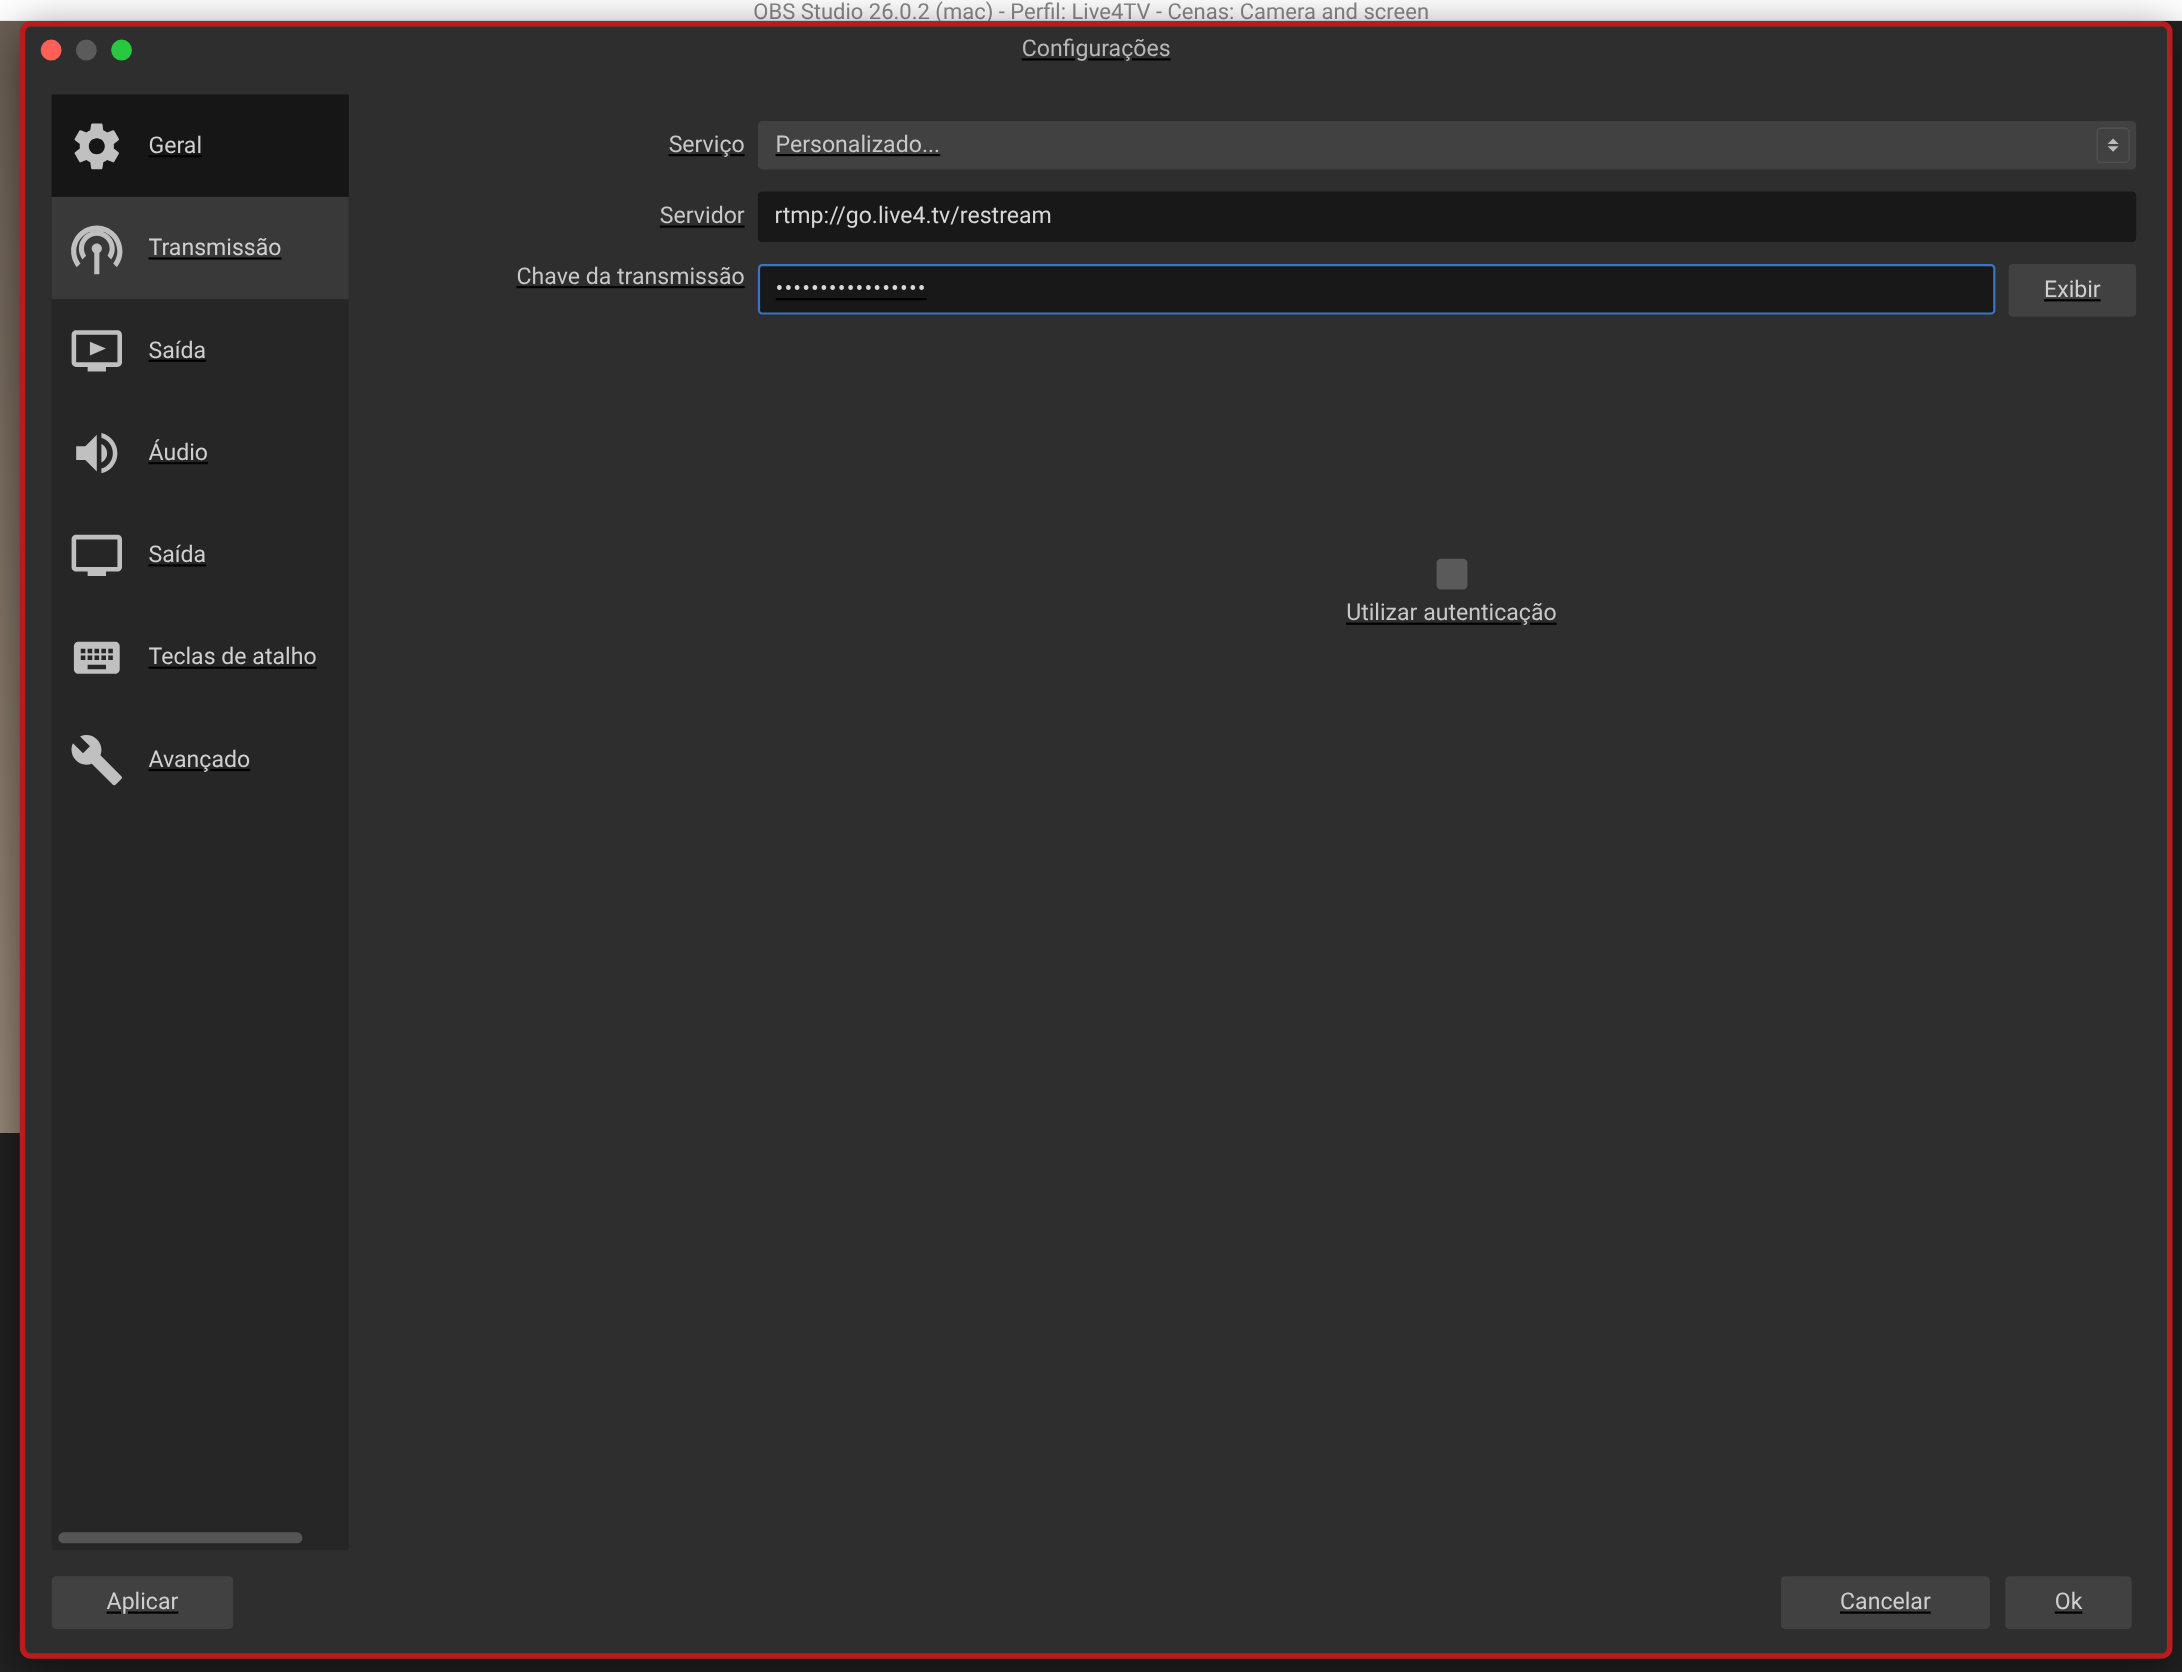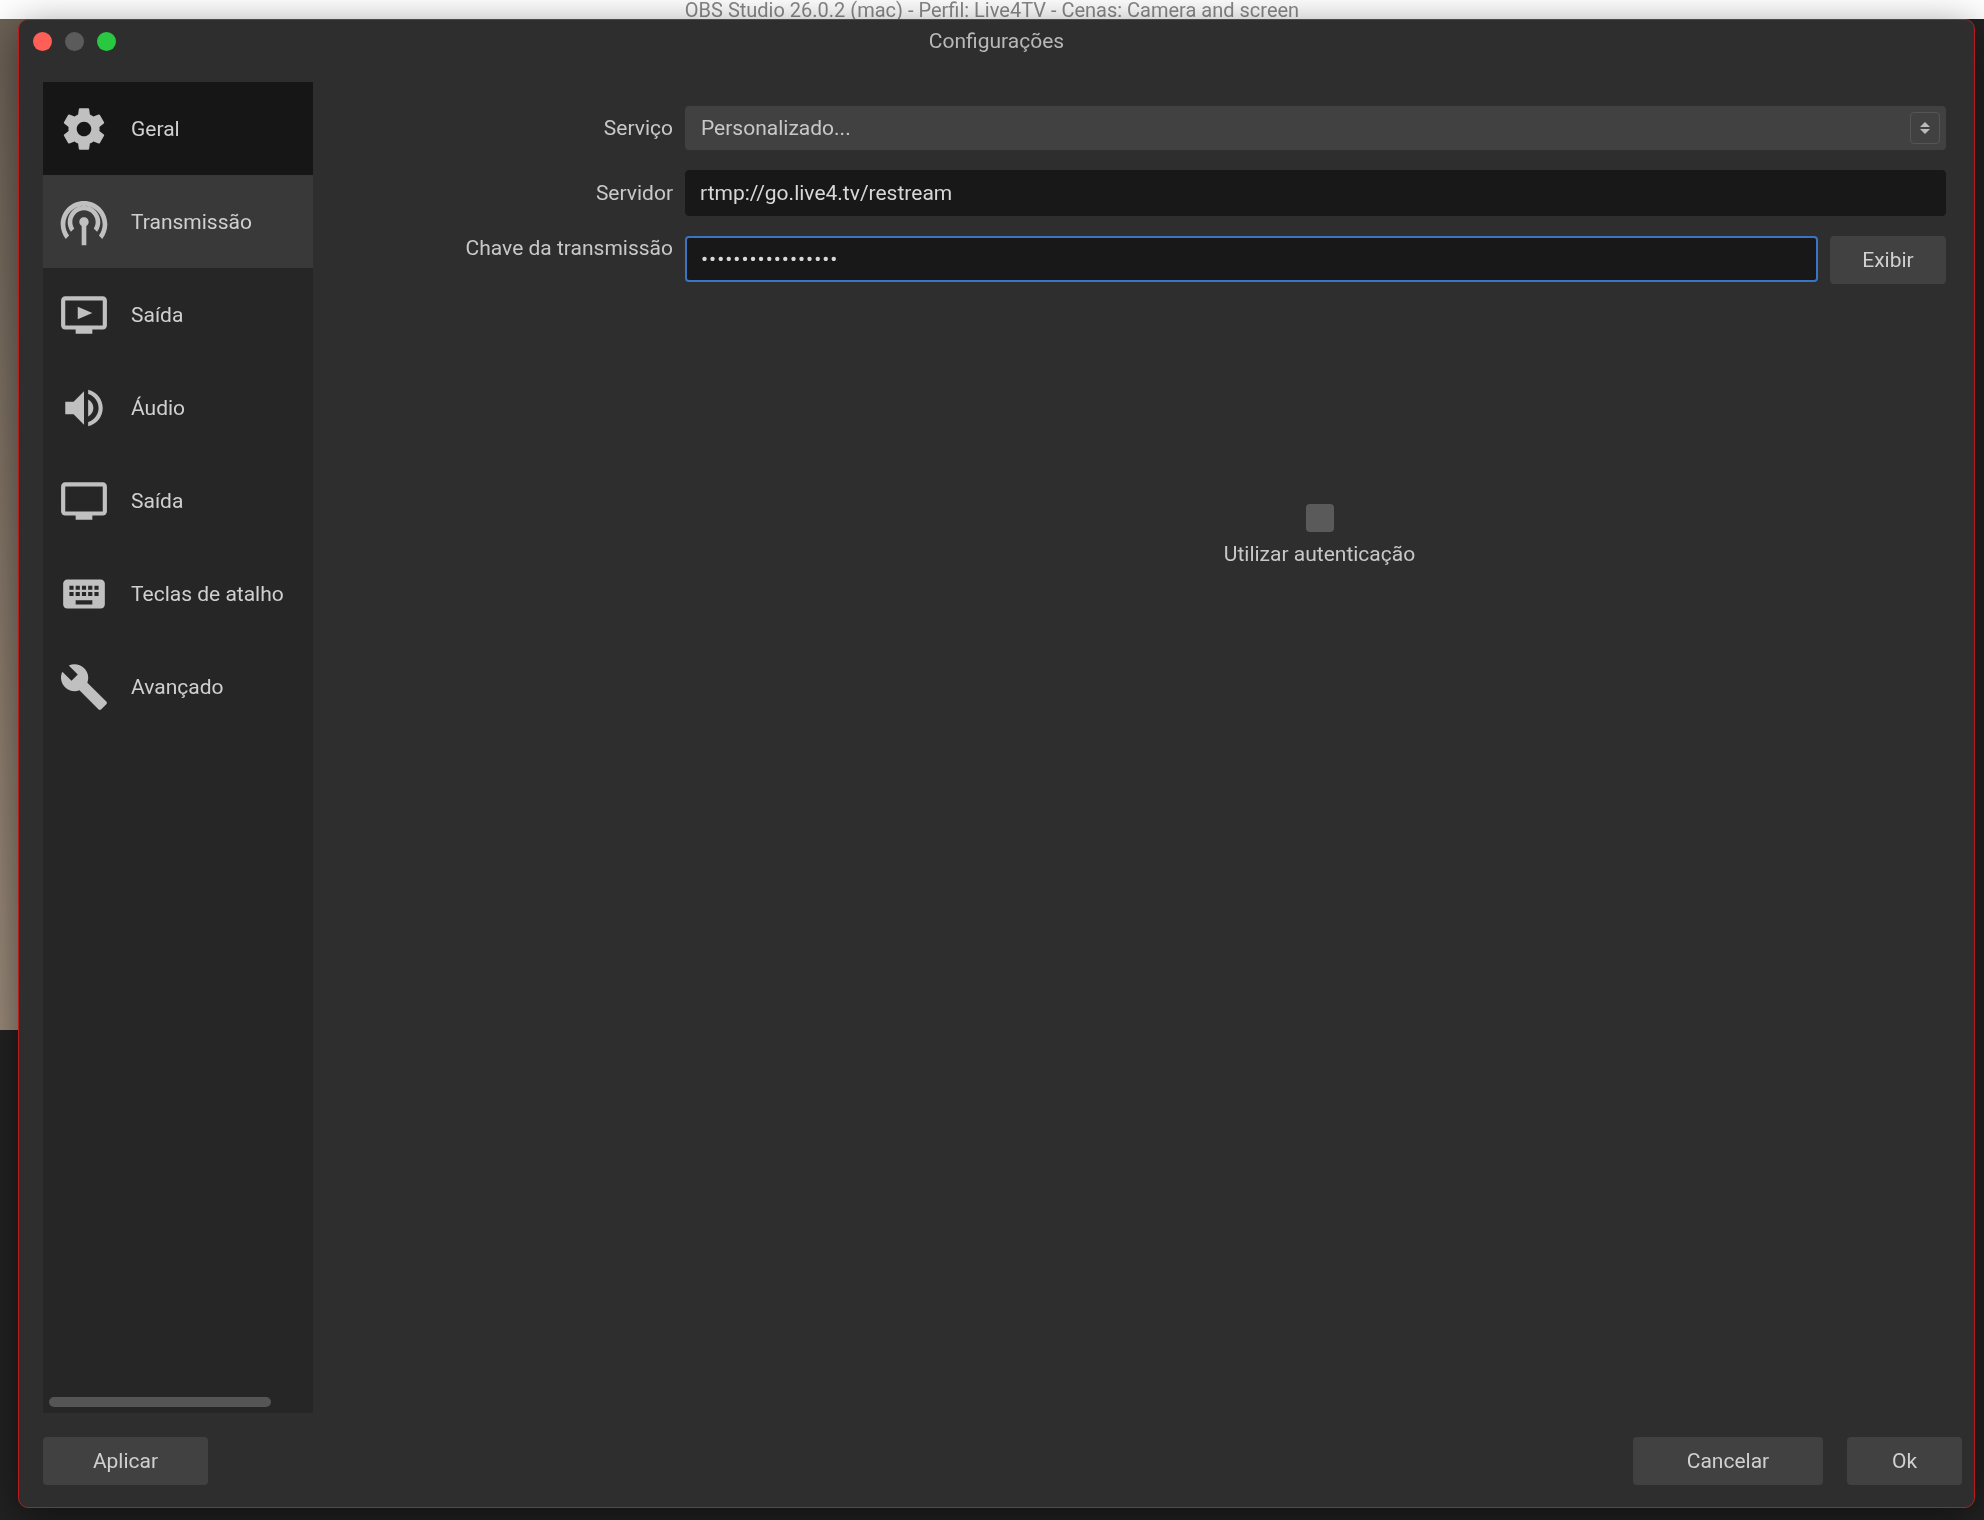--- a/index.html
+++ b/index.html
@@ -25,25 +25,26 @@
     overflow: hidden;
   }
 
   .settings-window {
     position: absolute;
     top: 19px;
     left: 18px;
     width: 1957px;
     height: 1489px;
     background: #2e2e2e;
-    border: 1px solid #b91c1c;
+    border: 5px solid #b91c1c;
     border-radius: 10px;
     display: flex;
     flex-direction: column;
     box-shadow: 0 10px 40px rgba(0,0,0,0.5);
+    text-decoration: underline;
   }
 
   .titlebar {
     height: 42px;
     display: flex;
     align-items: center;
     justify-content: center;
     position: relative;
     border-bottom: none;
   }
@@ -226,22 +227,22 @@
     width: 28px;
     height: 28px;
     border-radius: 4px;
     background: #5a5a5a;
     border: none;
   }
 
   .footer {
     display: flex;
     align-items: center;
-    padding: 14px 12px 22px 24px;
-    gap: 24px;
+    padding: 14px 32px 22px 24px;
+    gap: 14px;
   }
   .footer .spacer { flex: 1; }
   .apply-btn { width: 165px; padding:0; }
   .cancel-btn { width: 190px; padding:0; }
   .ok-btn { width: 115px; padding:0; }
 
 </style>
 </head>
 <body>
 

